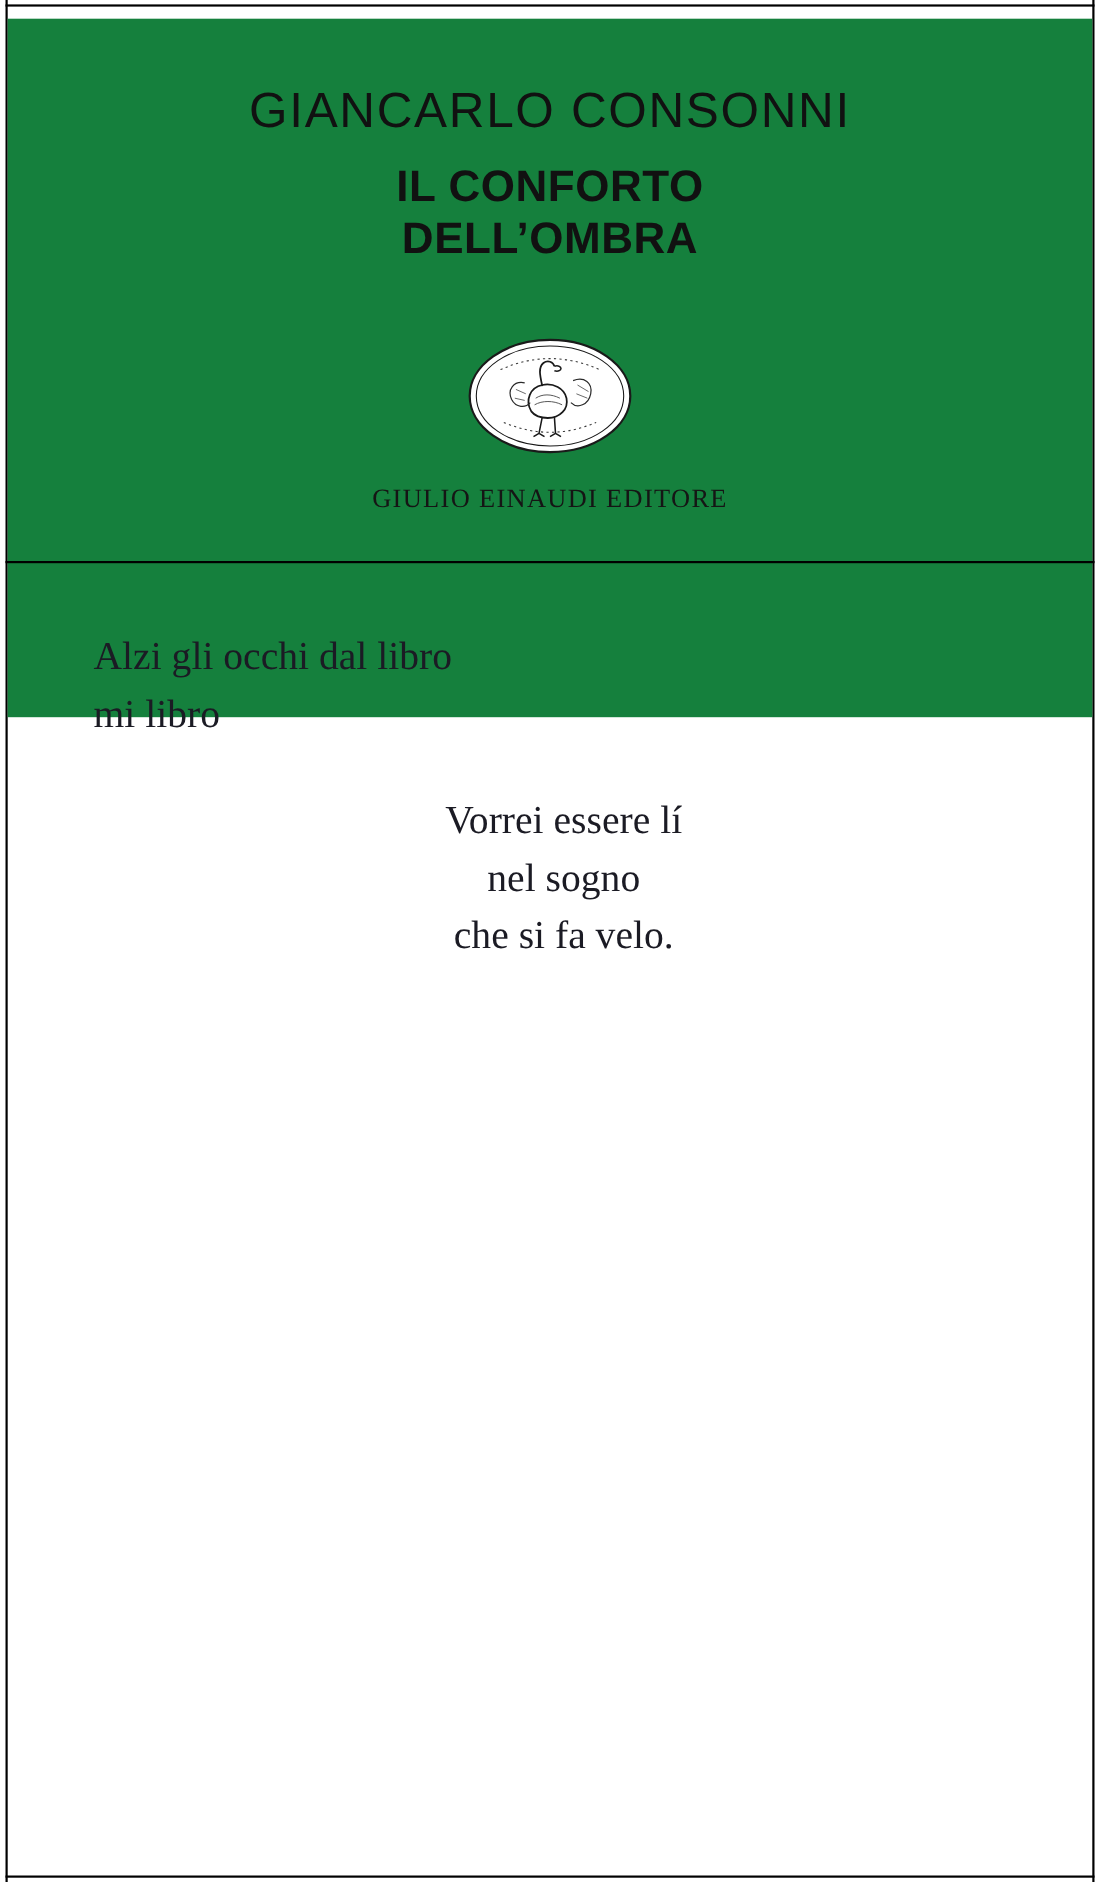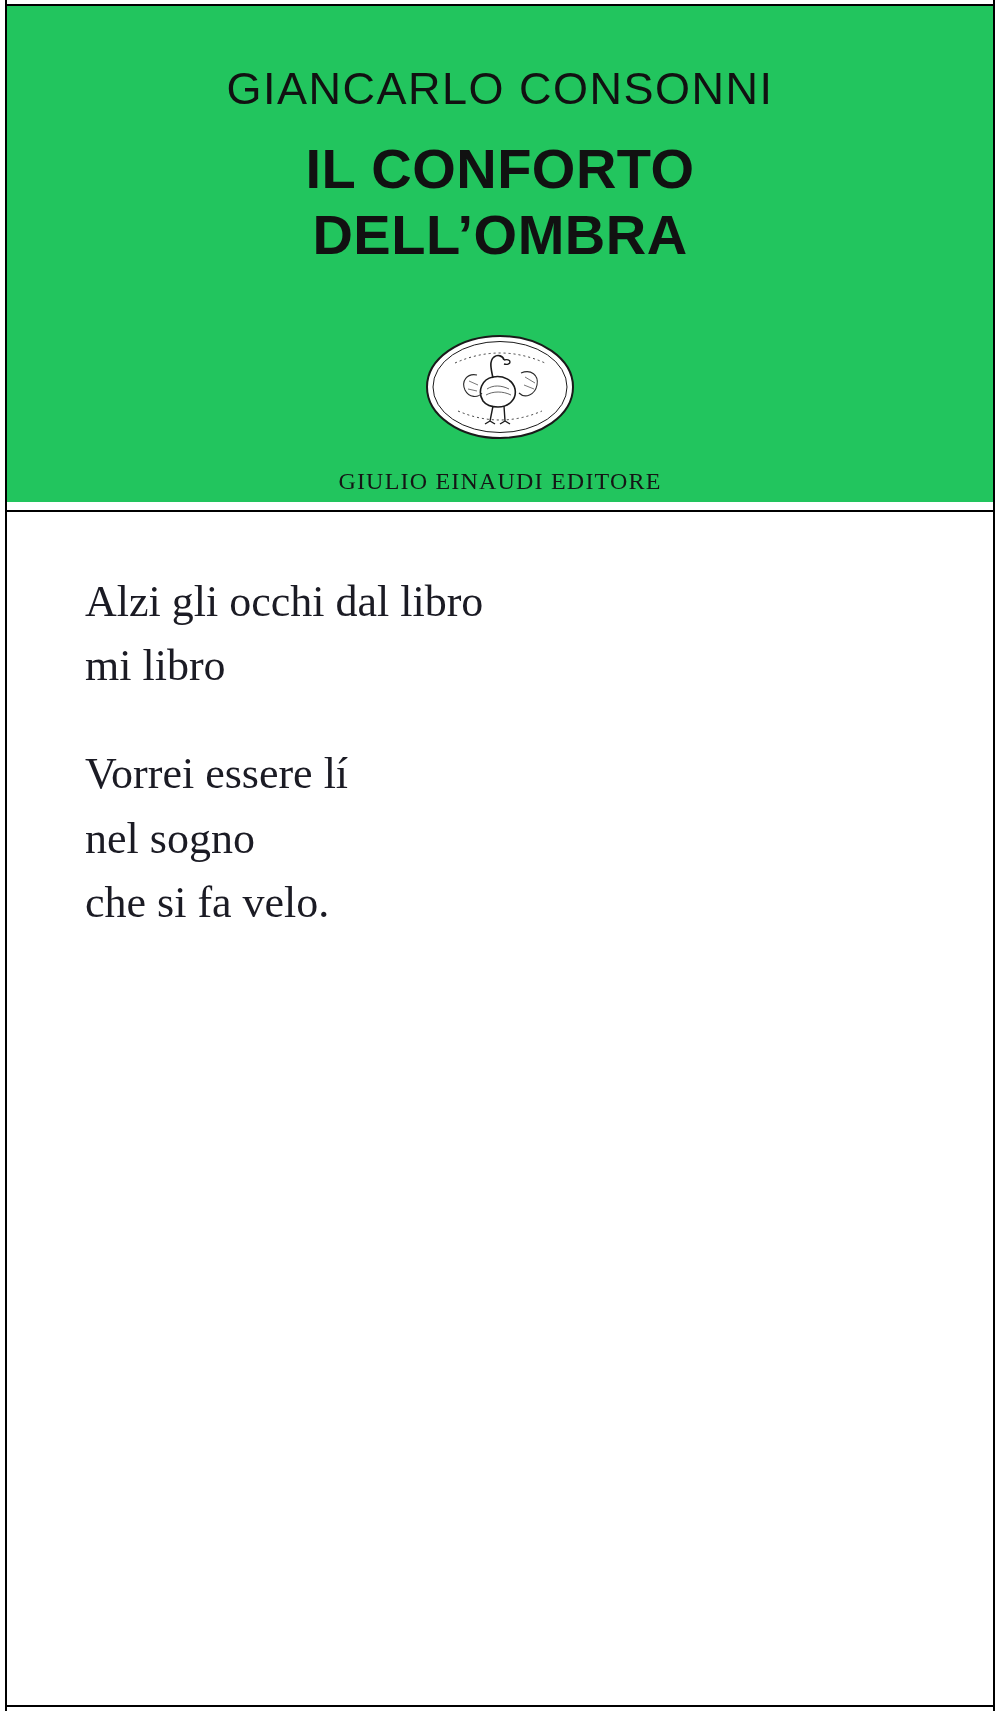--- a/index.html
+++ b/index.html
@@ -50,38 +50,38 @@
     bottom: 4px;
     height: 2px;
     background: #000000;
   }
 
   
   .cover {
     position: absolute;
     left: 7px;
     right: 7px;
-    top: 6px;
-    height: 496px;
-    background: #22c55e;
+    top: 17px;
+    height: 635px;
+    background: #15803d;
     text-align: center;
   }
 
   .author {
     margin-top: 58px;
     font-size: 45px;
     letter-spacing: 1.5px;
     font-weight: 400;
     color: #111111;
     line-height: 1.1;
   }
 
   .title {
     margin-top: 22px;
-    font-size: 56px;
+    font-size: 40px;
     font-weight: 700;
     letter-spacing: 0.5px;
     line-height: 1.18;
     color: #111111;
   }
   .title .line {
     display: block;
   }
 
   .logo-wrap {
@@ -111,29 +111,30 @@
     background: #000000;
   }
 
   
   .poem {
     position: absolute;
     left: 85px;
     right: 60px;
     top: 570px;
     font-family: "Liberation Serif", serif;
-    font-size: 44px;
+    font-size: 36px;
     line-height: 1.46;
     color: #1b1b24;
   }
   .stanza {
     margin: 0 0 44px 0;
   }
   .stanza:last-child {
     margin-bottom: 0;
+    text-align: center;
   }
   .verse {
     display: block;
     white-space: pre;
   }
 </style>
 </head>
 <body>
 
 <div class="page">

